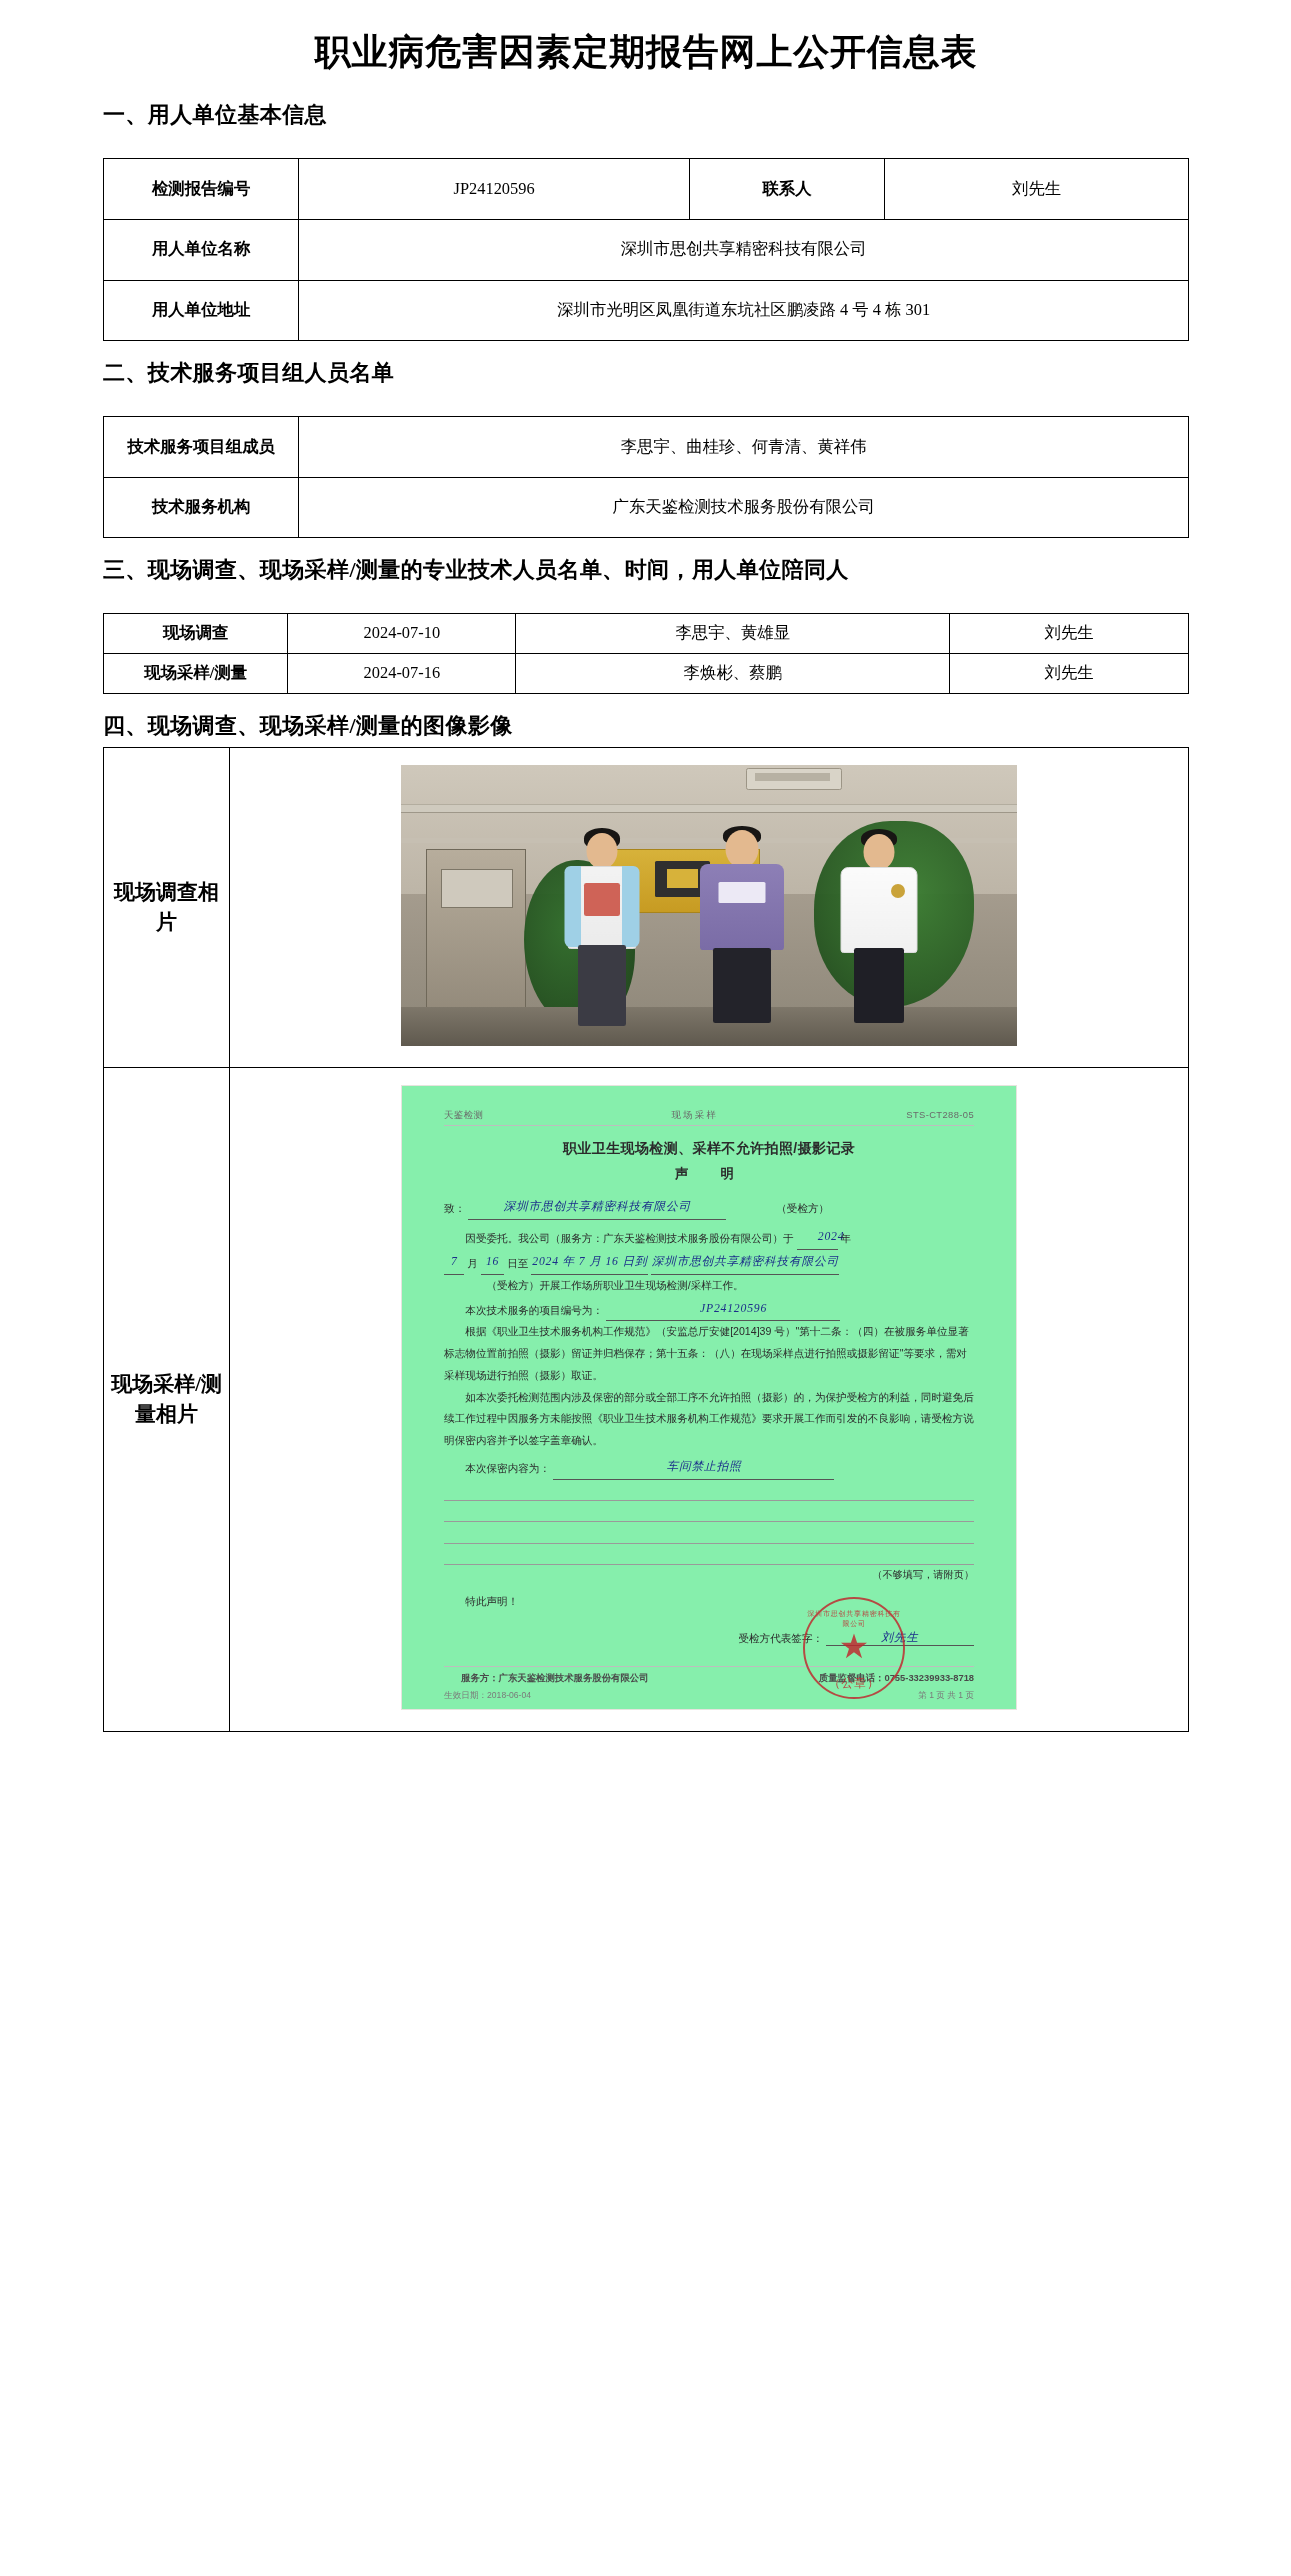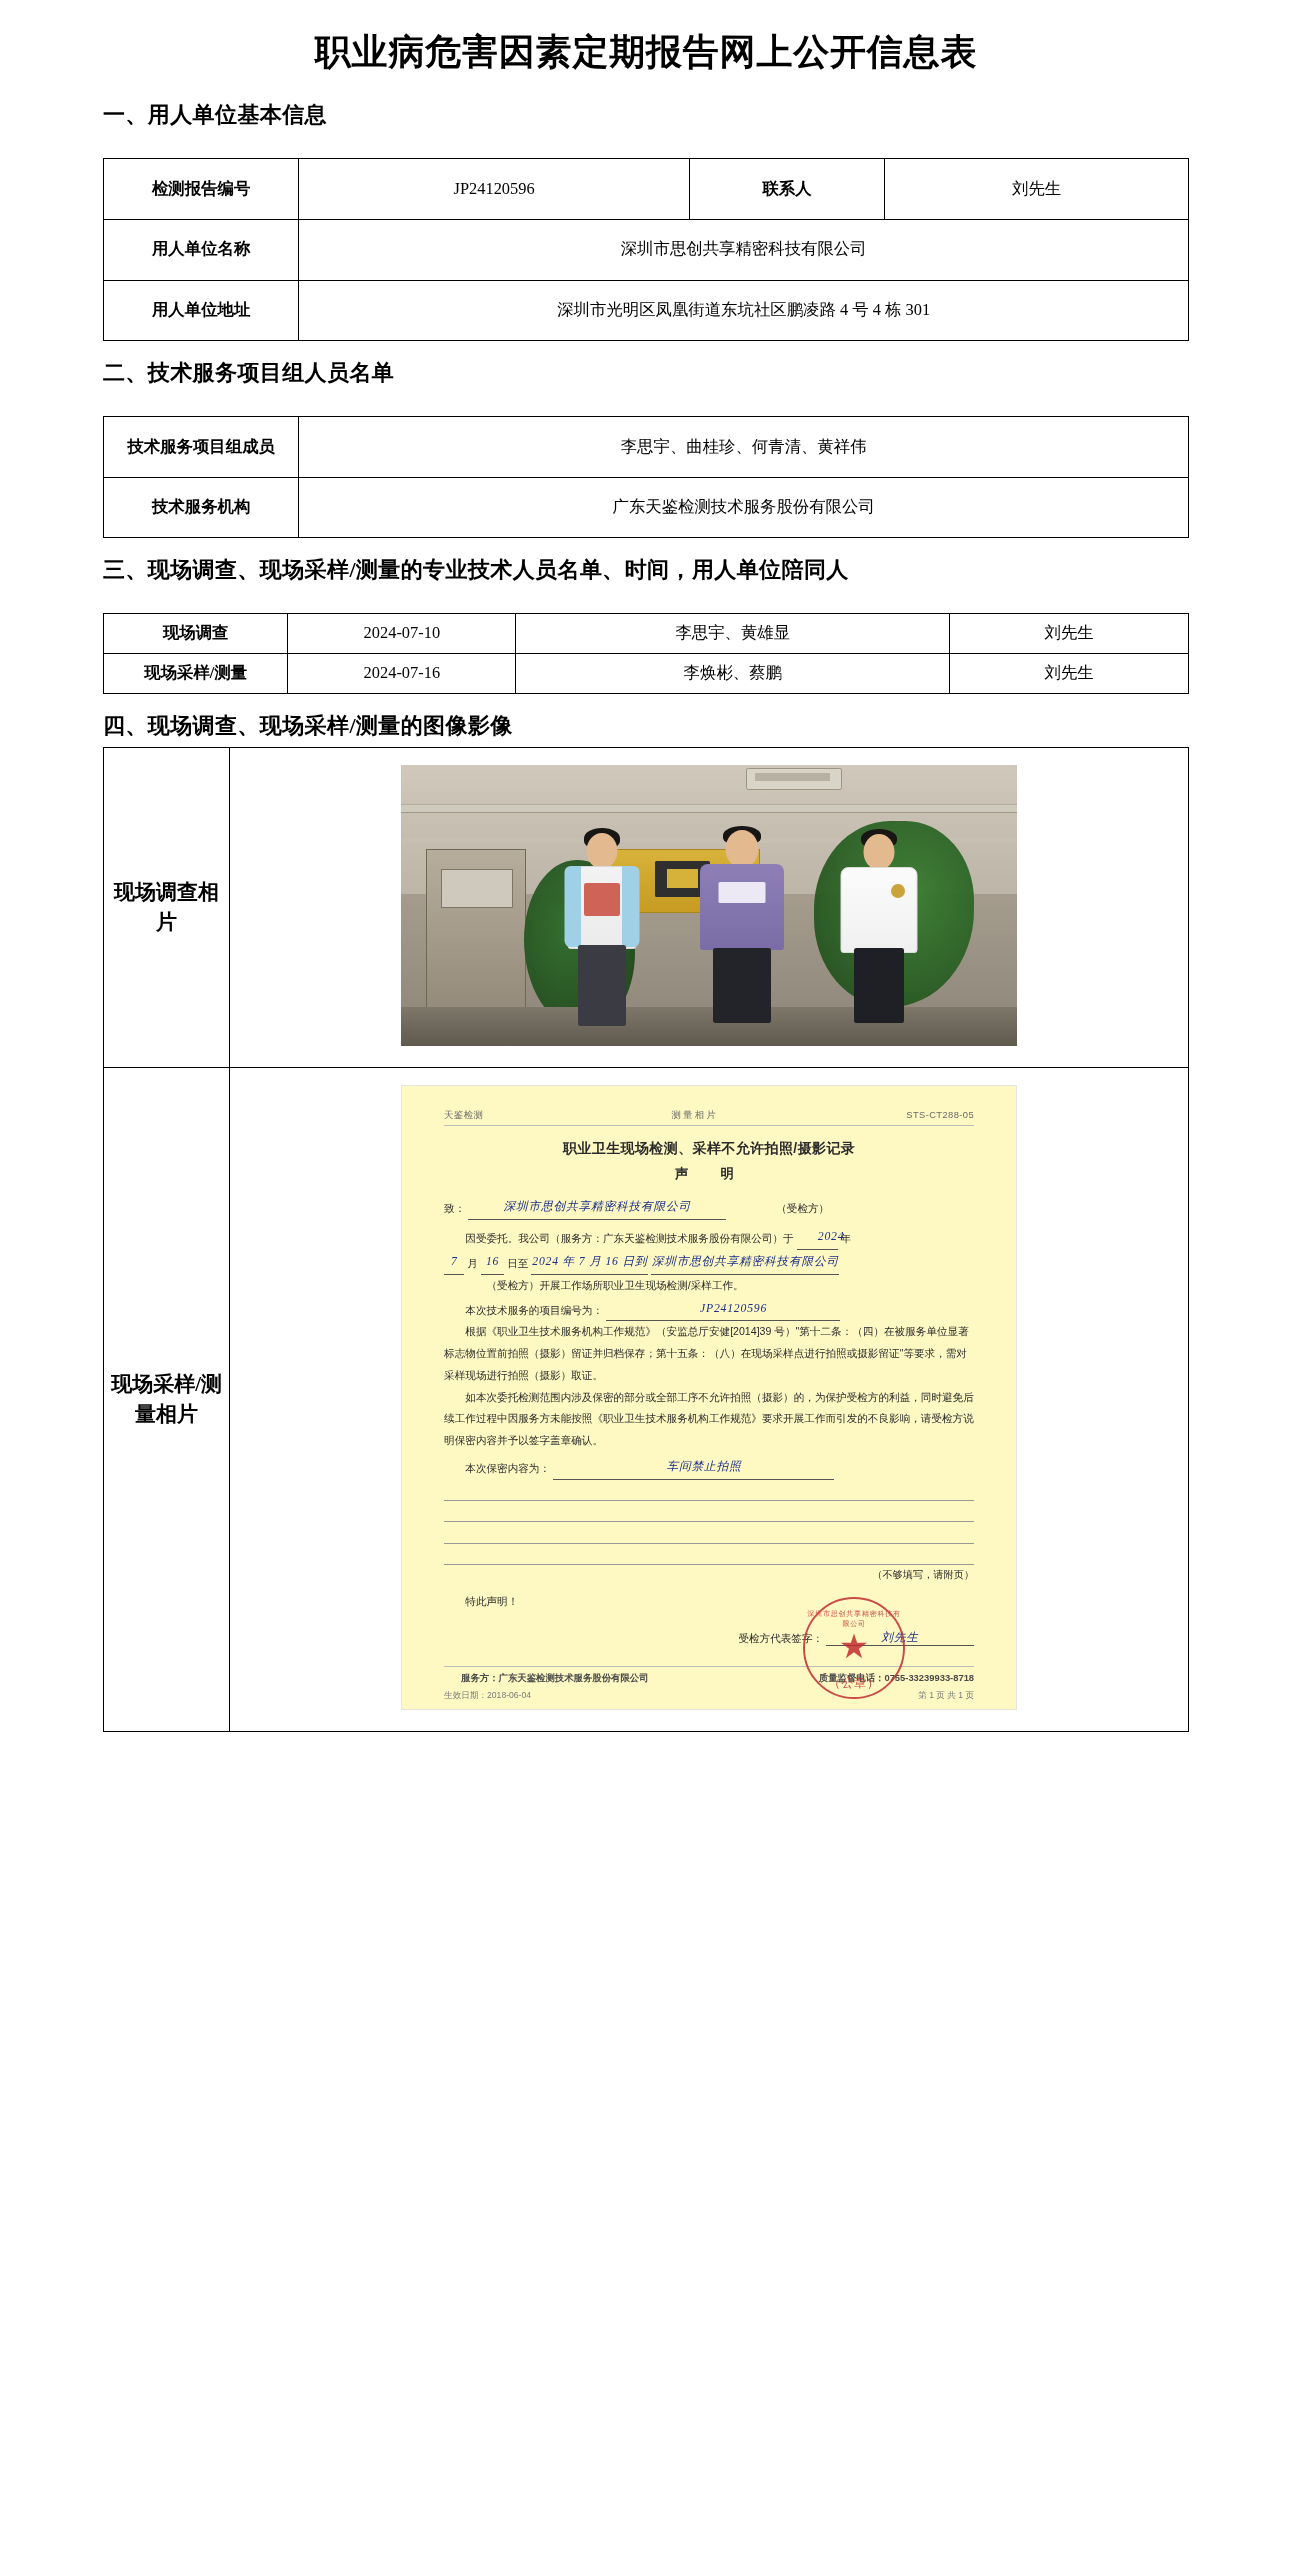--- a/index.html
+++ b/index.html
@@ -208,21 +208,21 @@
   .person3 .p-print {
     position: absolute; left: 62%; top: 55px; width: 14px; height: 14px;
     background: #caa33a; border-radius: 50%;
   }
   .person3 .p-legs { width: 50px; height: 75px; top: 119px; background:#1f1f26; }
   
   .photo2 {
     position: relative;
     width: 616px;
     height: 625px;
-    background: #fef9c3;
+    background: #86efac;
     border: 0.8px solid #e6e4de;
     box-sizing: border-box;
     padding: 23.4px 42px 17px 42px;
     font-family: "Liberation Sans", "DejaVu Sans", sans-serif;
     color: #2b2b2b;
     text-align: left;
     overflow: hidden;
   }
   .f-topline {
     display: flex; justify-content: space-between; align-items: baseline;
@@ -411,21 +411,21 @@
         </td>
       </tr>
       <tr>
         <td class="img-label">现场采样/测量相片</td>
         <td class="img-cell">
           <div class="photo-wrap">
             <div class="photo2">
 
               <div class="f-topline">
                 <span>天鉴检测</span>
-                <span class="mid">测量相片</span>
+                <span class="mid">现场采样</span>
                 <span>STS-CT288-05</span>
               </div>
               <div class="f-rule"></div>
 
               <div class="f-title">职业卫生现场检测、采样不允许拍照/摄影记录</div>
               <div class="f-sub">声　明</div>
 
               <div class="f-line" style="margin-top:12.5px;">
                 <span>致：</span>
                 <span class="ul hand" style="width:258px;">深圳市思创共享精密科技有限公司</span>

